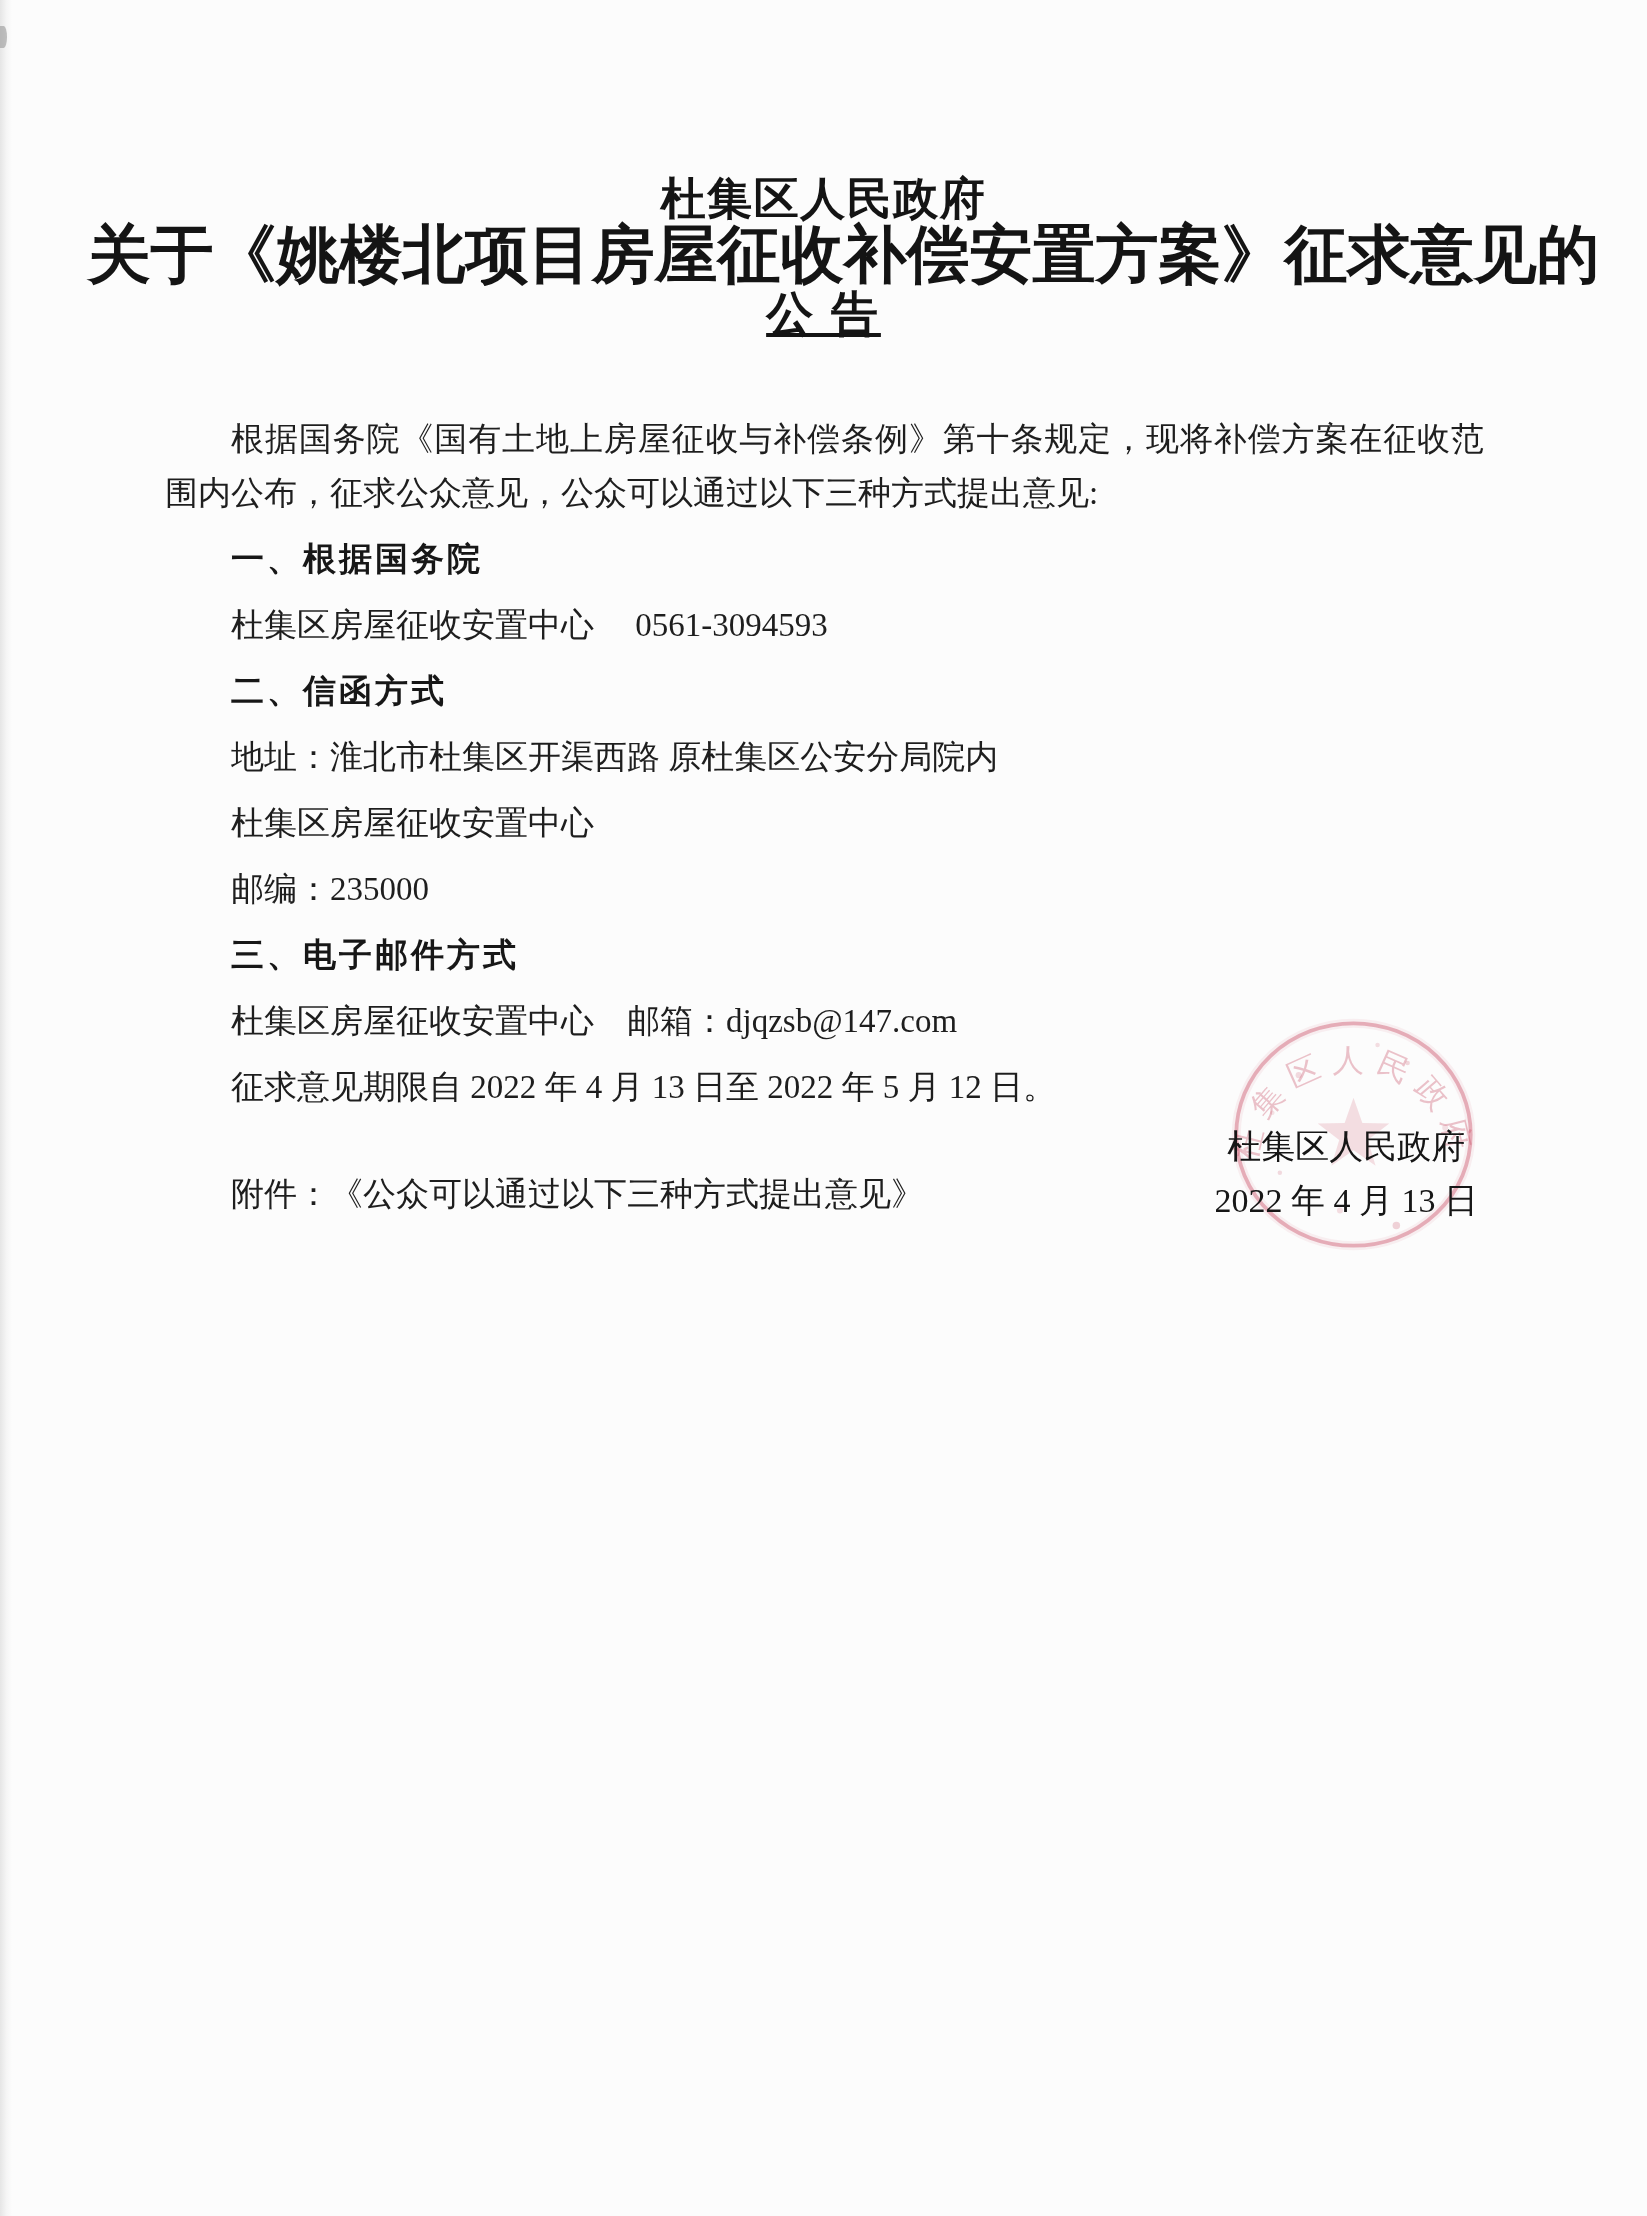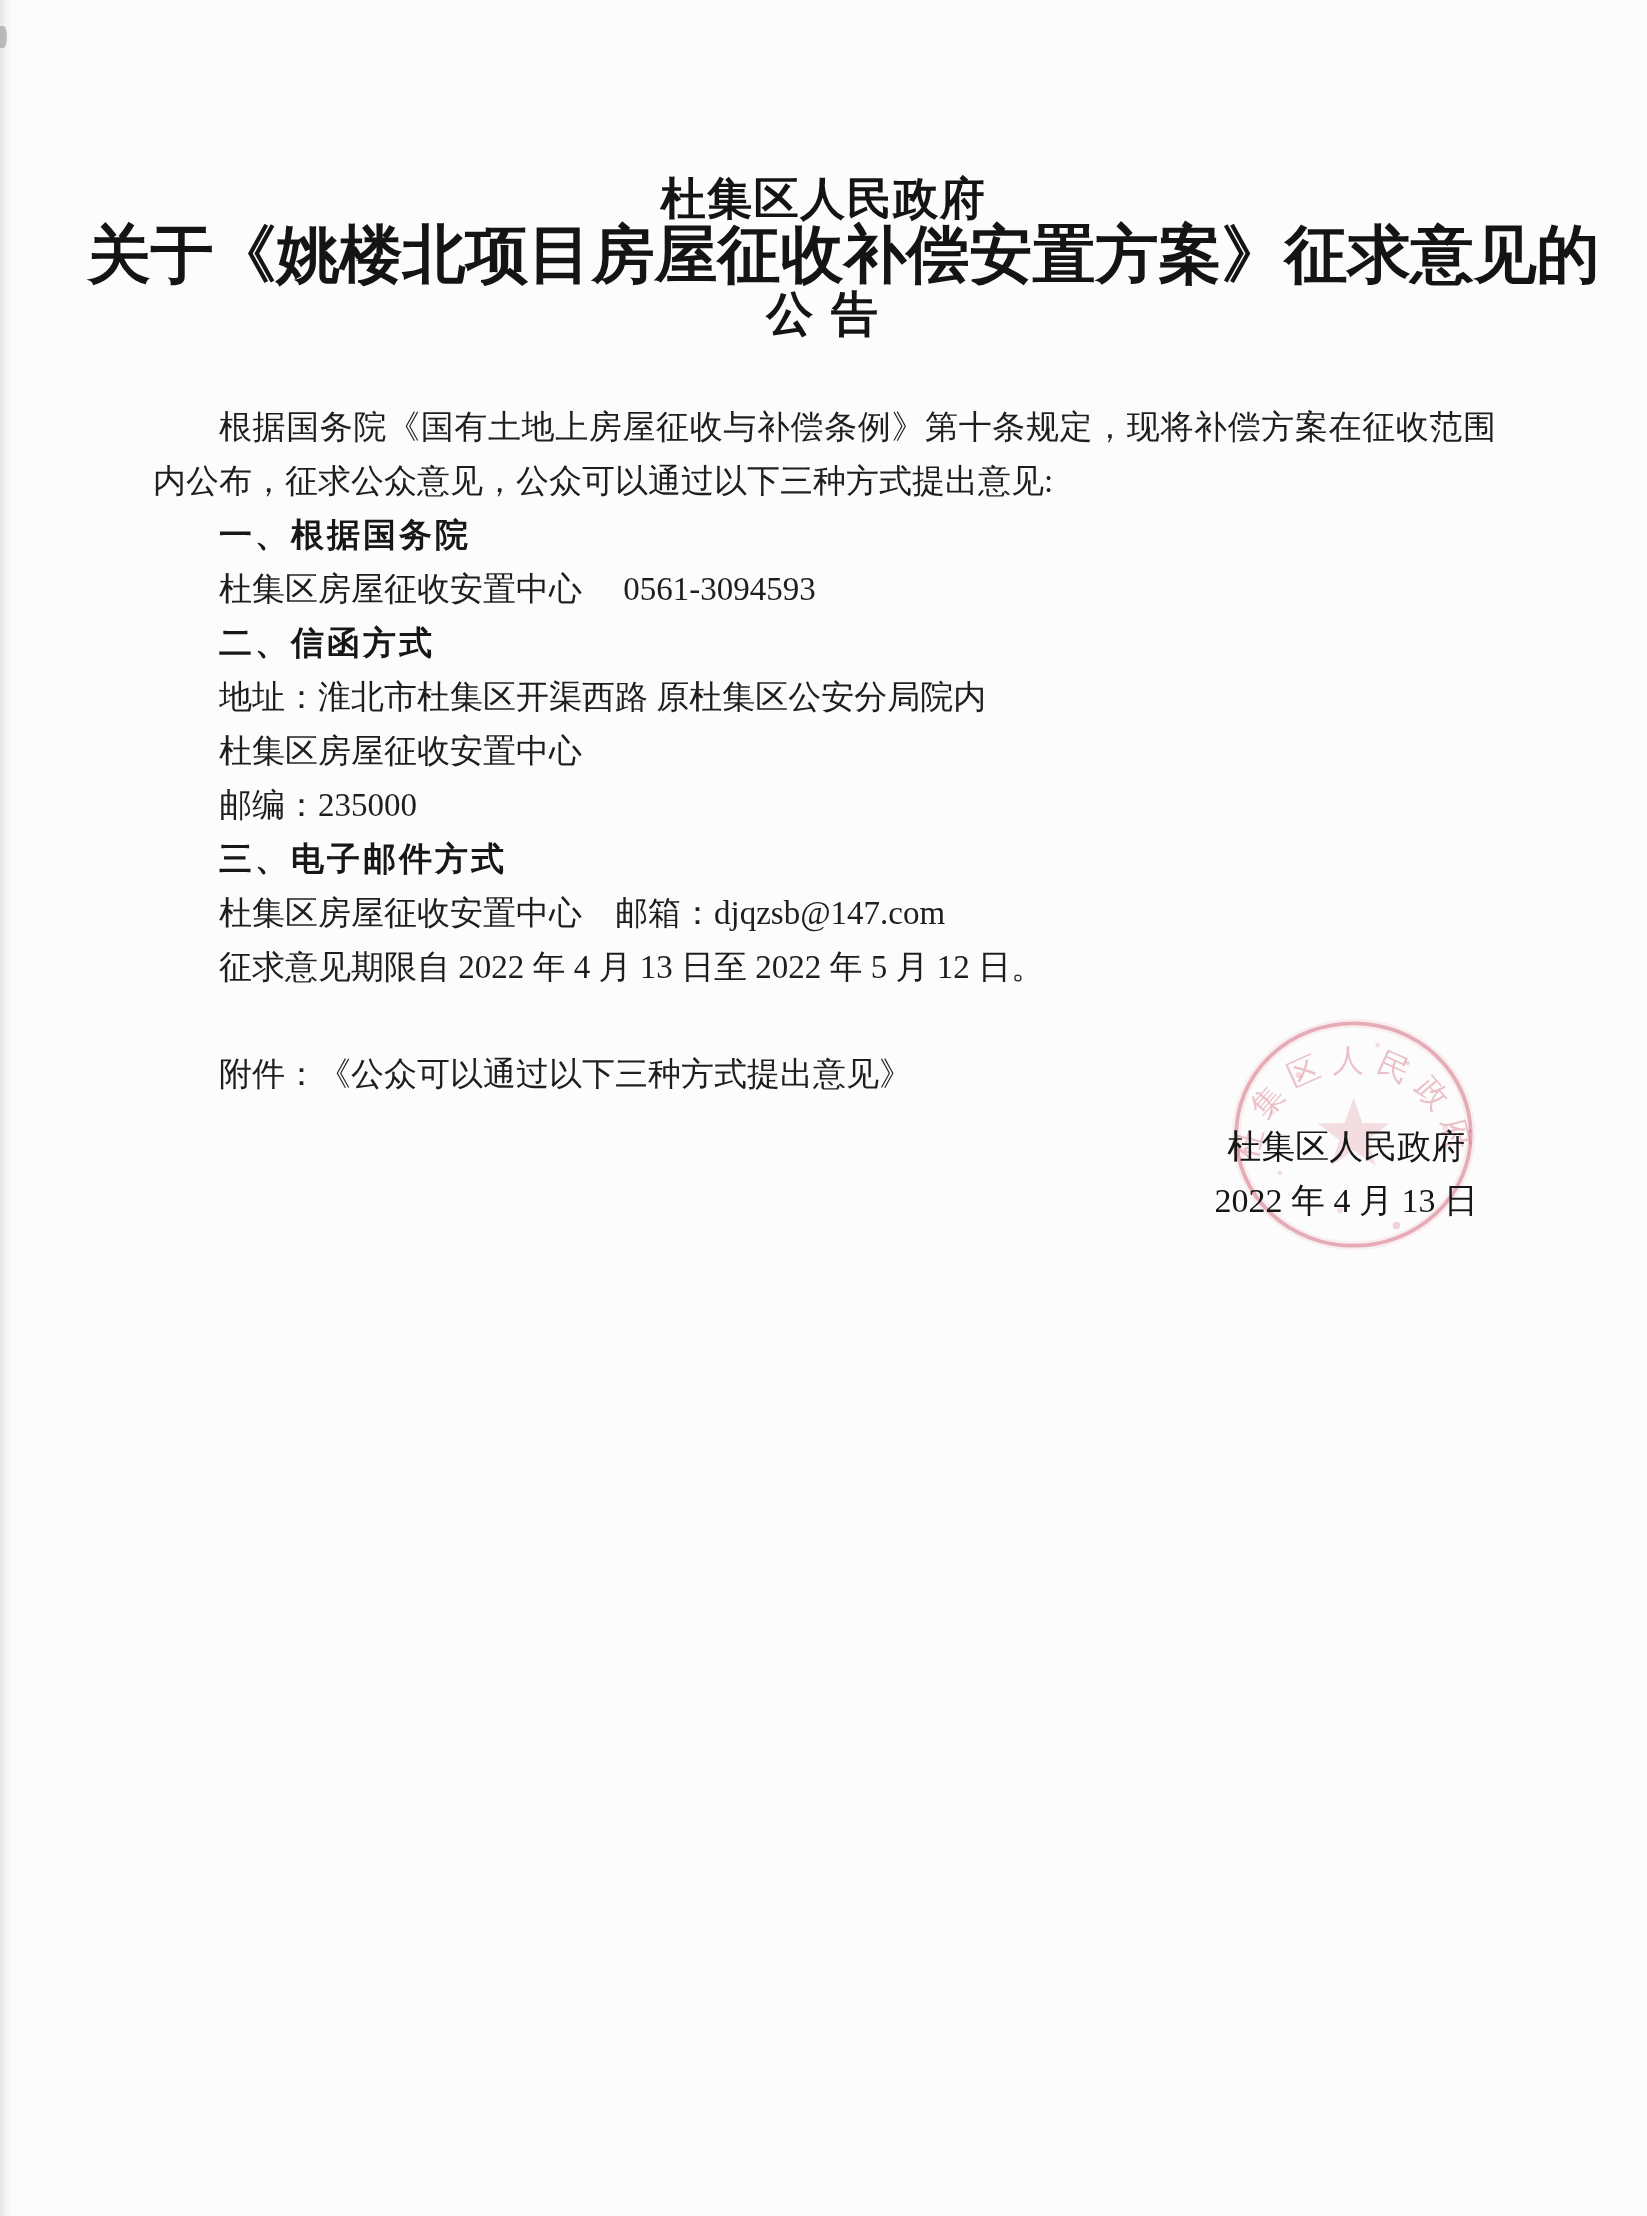--- a/index.html
+++ b/index.html
@@ -22,27 +22,27 @@
     position:absolute; left:0; top:25.6px; width:6.8px; height:22.6px;
     background:#8f8f8f; border-radius:0 60% 60% 0; opacity:.55;
   }
 
   .title-block {
     position:absolute; top:172px; left:0; width:100%;
     text-align:center; font-weight:700; color:#141414;
   }
   .title-line1 { font-size:45px; line-height:54px; letter-spacing:1.5px; }
   .title-line2 { font-size:63px; line-height:59px; letter-spacing:0;margin-left:40px; }
-  .title-line3 { font-size:47px; line-height:59px; letter-spacing:3px; }
+  .title-line3 { font-size:47px; line-height:59px; letter-spacing:3px;text-decoration:underline; }
 
   .body-block {
     position:absolute; left:153px; right:151px; top:400px;
     font-size:33px; line-height:54px;
   }
-  .body-block p { margin:0; text-indent:2em; }
+  .body-block p { margin:12px; text-indent:2em; }
   .intro { text-align:justify; }
   .sec-heading {
     font-family:"Liberation Sans","DejaVu Sans",sans-serif;
     font-weight:600; letter-spacing:3px; color:#171717;
   }
   .attachment-line { margin-top:53px !important; }
 
   .signature-block {
     position:absolute; top:1120px; right:169px;
     font-size:34px; line-height:54px; text-align:center;

